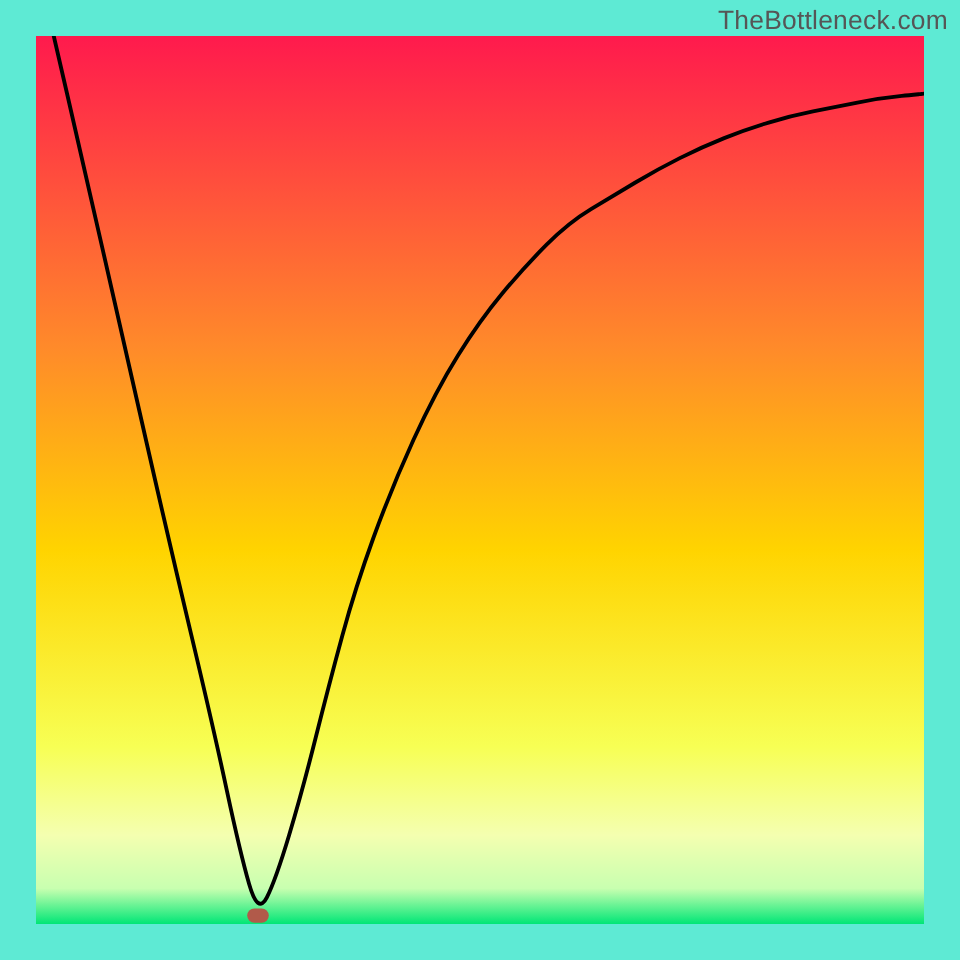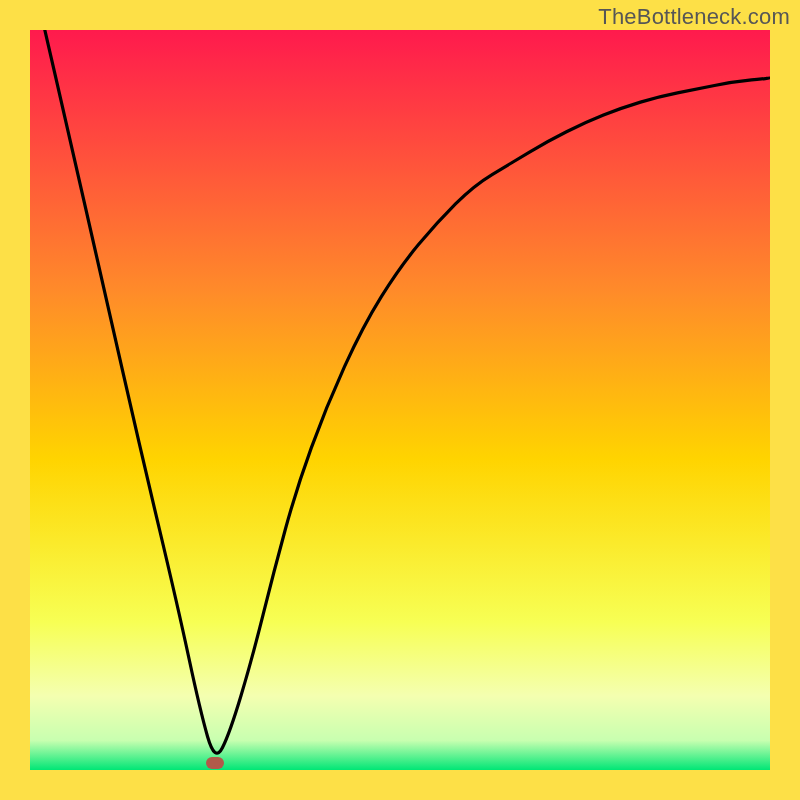--- a/index.html
+++ b/index.html
@@ -1,21 +1,21 @@
 <!DOCTYPE html>
 <html><head>
 <meta charset="utf-8">
 <style>
   * { margin: 0; padding: 0; box-sizing: border-box; }
   html, body { width: 800px; height: 800px; overflow: hidden; background: #000; }
   .frame {
     position: relative;
     width: 800px;
     height: 800px;
-    background: #fde047;
+    background: #5eead4;
   }
   .plot-area {
     position: absolute;
     left: 30px;
     top: 30px;
     width: 740px;
     height: 740px;
     overflow: hidden;
   }
   .gradient {

